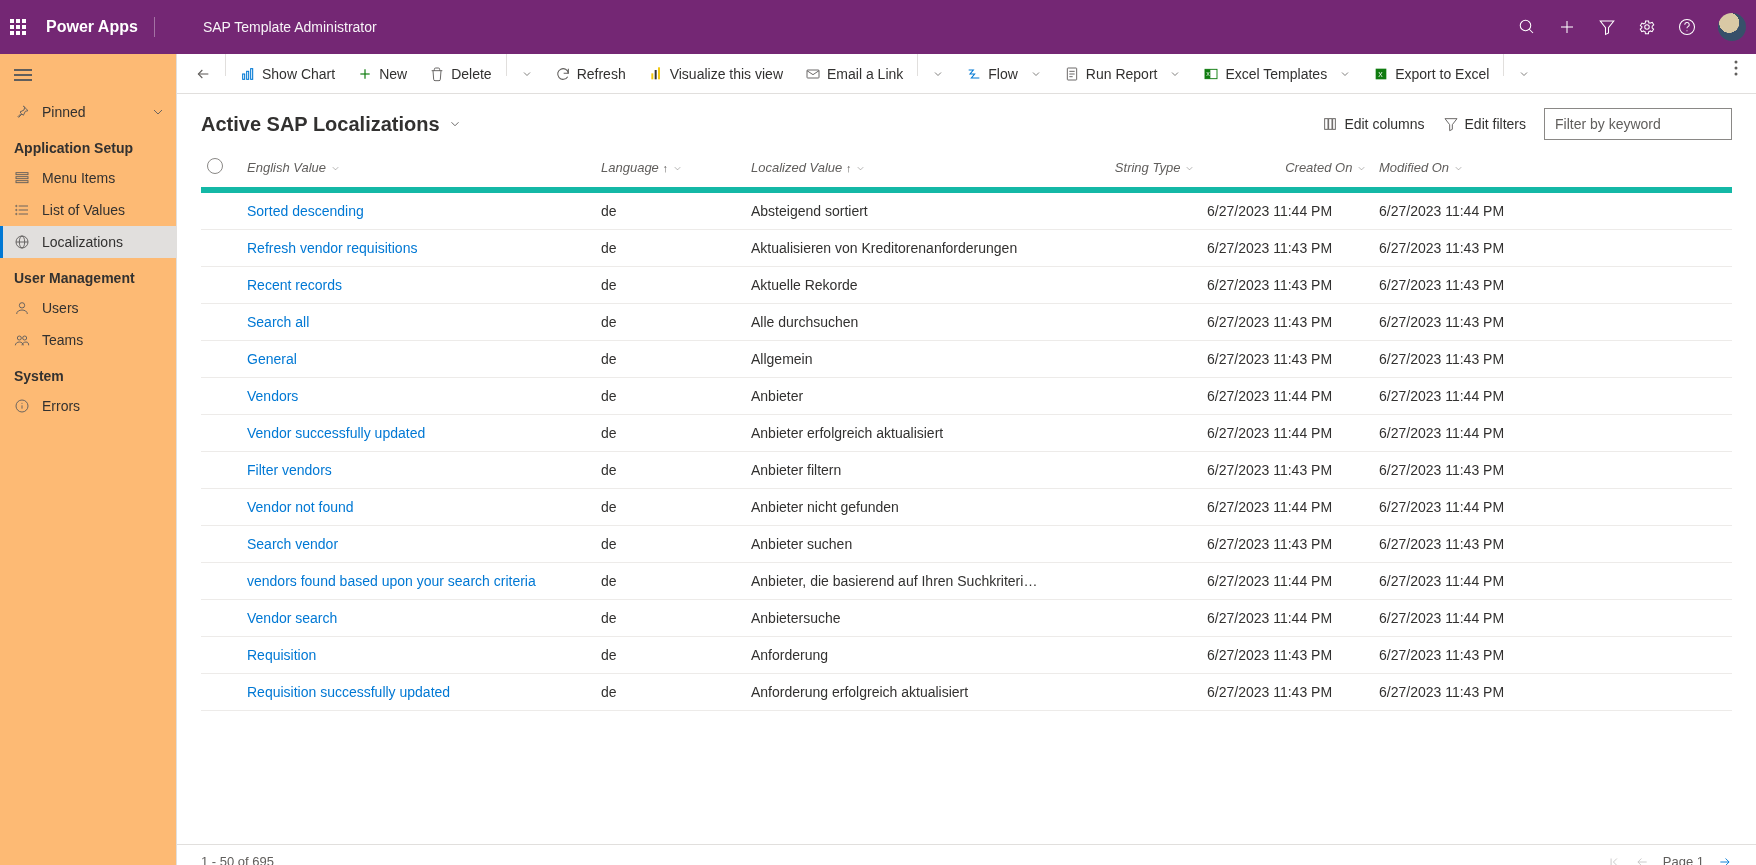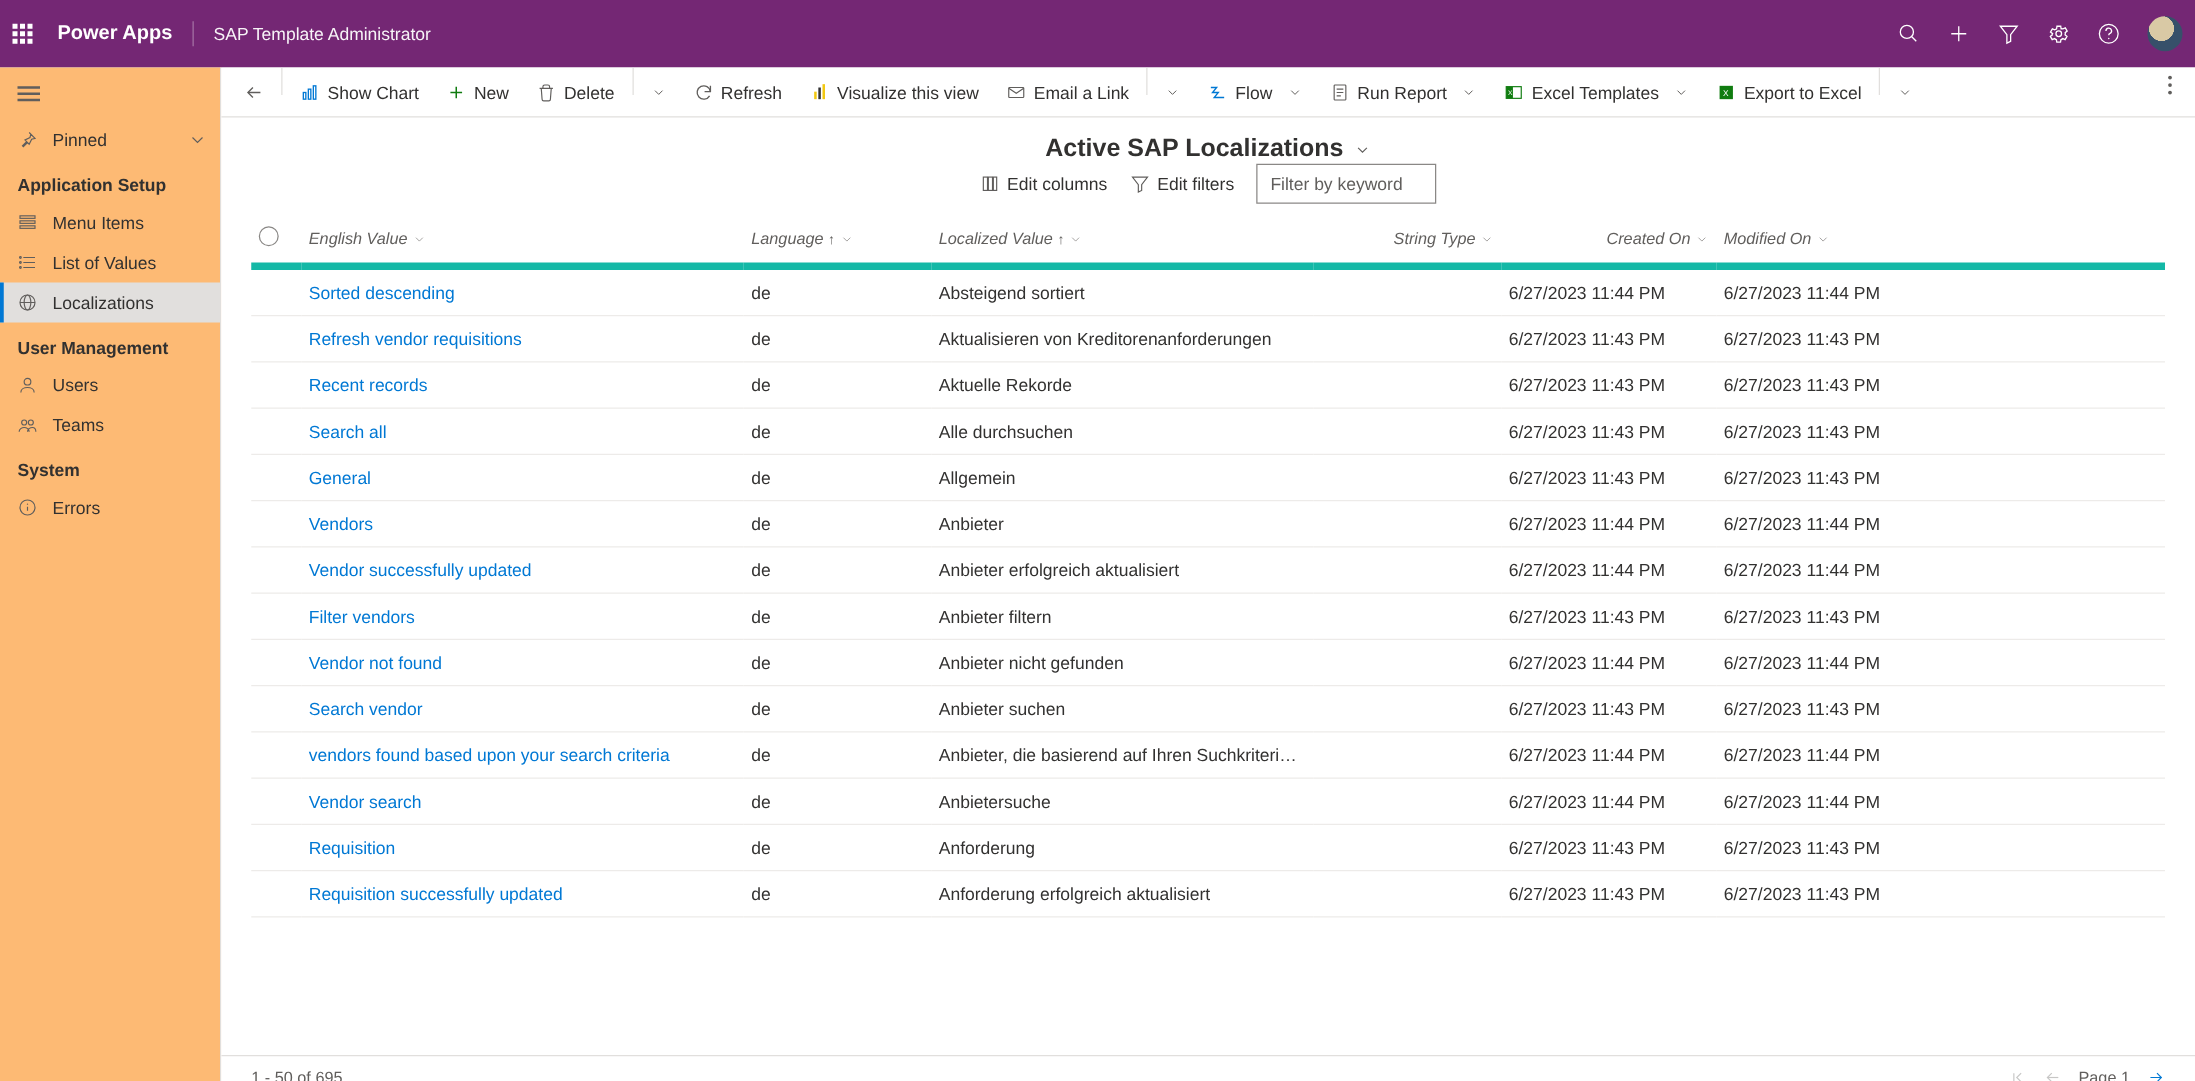--- a/index.html
+++ b/index.html
@@ -5,21 +5,21 @@
 * { box-sizing: border-box; margin: 0; padding: 0; }
 body { font-family: "Segoe UI", sans-serif; font-size: 14px; color: #323130; overflow: hidden; }
 
 
 .topbar { height: 54px; background: #742774; display:flex; align-items:center; color:#fff; padding:0 10px; justify-content:space-between;}
 .topbar-left  { display:flex; align-items:center; gap:16px; }
 .waffle { width:20px; display:grid; grid-template-columns:repeat(3,4px); grid-template-rows:repeat(3,4px); gap:2px; cursor:pointer;}
 .waffle span { background:#fff; width:4px;height:4px;}
 .brand { font-weight:600; font-size:16px;}
 .divider-v { width:1px;height:20px;background:rgba(255,255,255,.35);}
-.app-title { font-size:14px; opacity:.95;}
+.app-title { font-size:14px; opacity:.95;margin-left:32px;}
 .topbar-right { display:flex; align-items:center; gap:22px;}
 .topbar-right svg { width:18px;height:18px; fill:none; stroke:#fff; stroke-width:1.4; cursor:pointer;}
 .avatar { width:28px;height:28px;border-radius:50%; background:radial-gradient(circle at 40% 35%, #d9c9a5 0 40%, #37506a 41% 100%); cursor:pointer;}
 
 
 .shell { display:flex; height:calc(100vh - 41px); }
 .sidebar { width:177px; background:#fdba74; border-right:1px solid #e1dfdd; display:flex; flex-direction:column;}
 .hamburger { padding:12px 14px; cursor:pointer;}
 .hamburger div{height:2px;background:#605e5c;margin:3px 0;width:18px;}
 .sb-row { display:flex; align-items:center; gap:12px; padding:8px 14px; cursor:pointer; font-size:14px; color:#323130;}
@@ -34,27 +34,27 @@
 .main { flex:1; display:flex; flex-direction:column; overflow:hidden; background:#fff;}
 .cmdbar { height:40px; border-bottom:1px solid #e1dfdd; display:flex; padding:0 8px; gap:2px; overflow:hidden;}
 .cmd { display:flex; align-items:center; gap:6px; padding:6px 10px; cursor:pointer; white-space:nowrap; font-size:14px;}
 .cmd svg{width:16px;height:16px;}
 .cmd .chev { width:12px;height:12px; stroke:#605e5c; }
 .cmd-sep { width:1px;height:22px;background:#e1dfdd;margin:0 2px;}
 .spacer{flex:1;}
 .overflow{padding:6px 10px;cursor:pointer;}
 
 
-.viewhdr { display:flex; align-items:center; justify-content:space-between; padding:14px 24px 10px 24px;flex-direction:column;}
+.viewhdr { display:flex; align-items:center; justify-content:space-between; padding:14px 24px 10px 24px;}
 .viewtitle { display:flex; align-items:center; gap:8px; font-size:20px; font-weight:600;}
 .viewtitle svg{width:14px;height:14px;stroke:#605e5c;}
 .viewhdr-right { display:flex; align-items:center; gap:18px;}
 .ghostbtn { display:flex; align-items:center; gap:6px; cursor:pointer; color:#323130;}
 .ghostbtn svg{width:16px;height:16px;stroke:#605e5c;fill:none;stroke-width:1.4;}
-.filterbox { border:1px solid #8a8886; height:32px; width:144px; padding:0 10px; font-size:14px; color:#605e5c;}
+.filterbox { border:1px solid #8a8886; height:32px; width:188px; padding:0 10px; font-size:14px; color:#605e5c;}
 .filterbox::placeholder{color:#605e5c;}
 
 
 .gridwrap{flex:1;overflow-y:auto; padding:0 24px;}
 table.grid{width:100%; border-collapse:collapse; table-layout:fixed;}
 .grid th { text-align:left; font-weight:400; font-size:13px; color:#605e5c; padding:8px 6px 10px; border-bottom:6px solid #14b8a6; white-space:nowrap;font-style:italic;}
 .grid th .sort{font-size:11px;}
 .grid th svg{width:11px;height:11px;stroke:#605e5c;vertical-align:middle;}
 .grid td { padding:10px 6px; border-bottom:1px solid #edebe9; font-size:14px; white-space:nowrap; overflow:hidden; text-overflow:ellipsis;}
 .grid td.link { color:#0078d4; cursor:pointer;}

